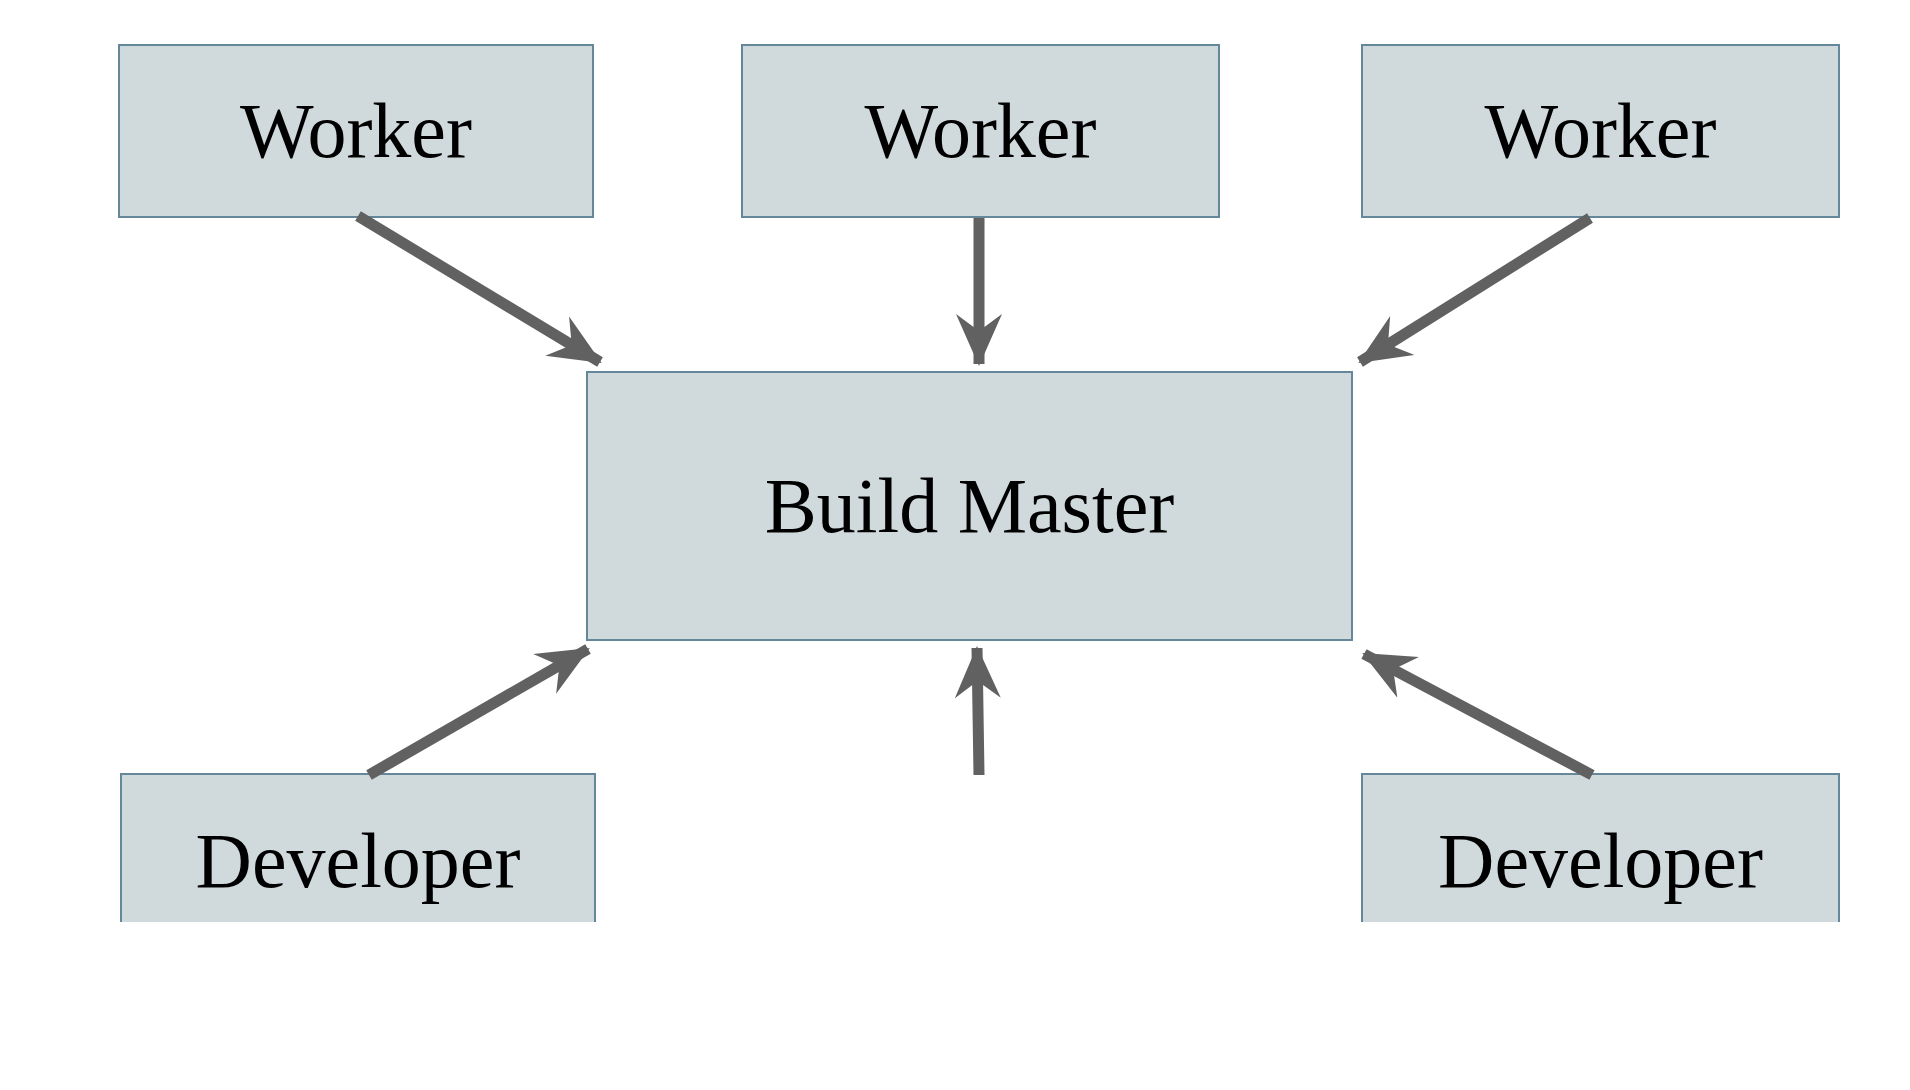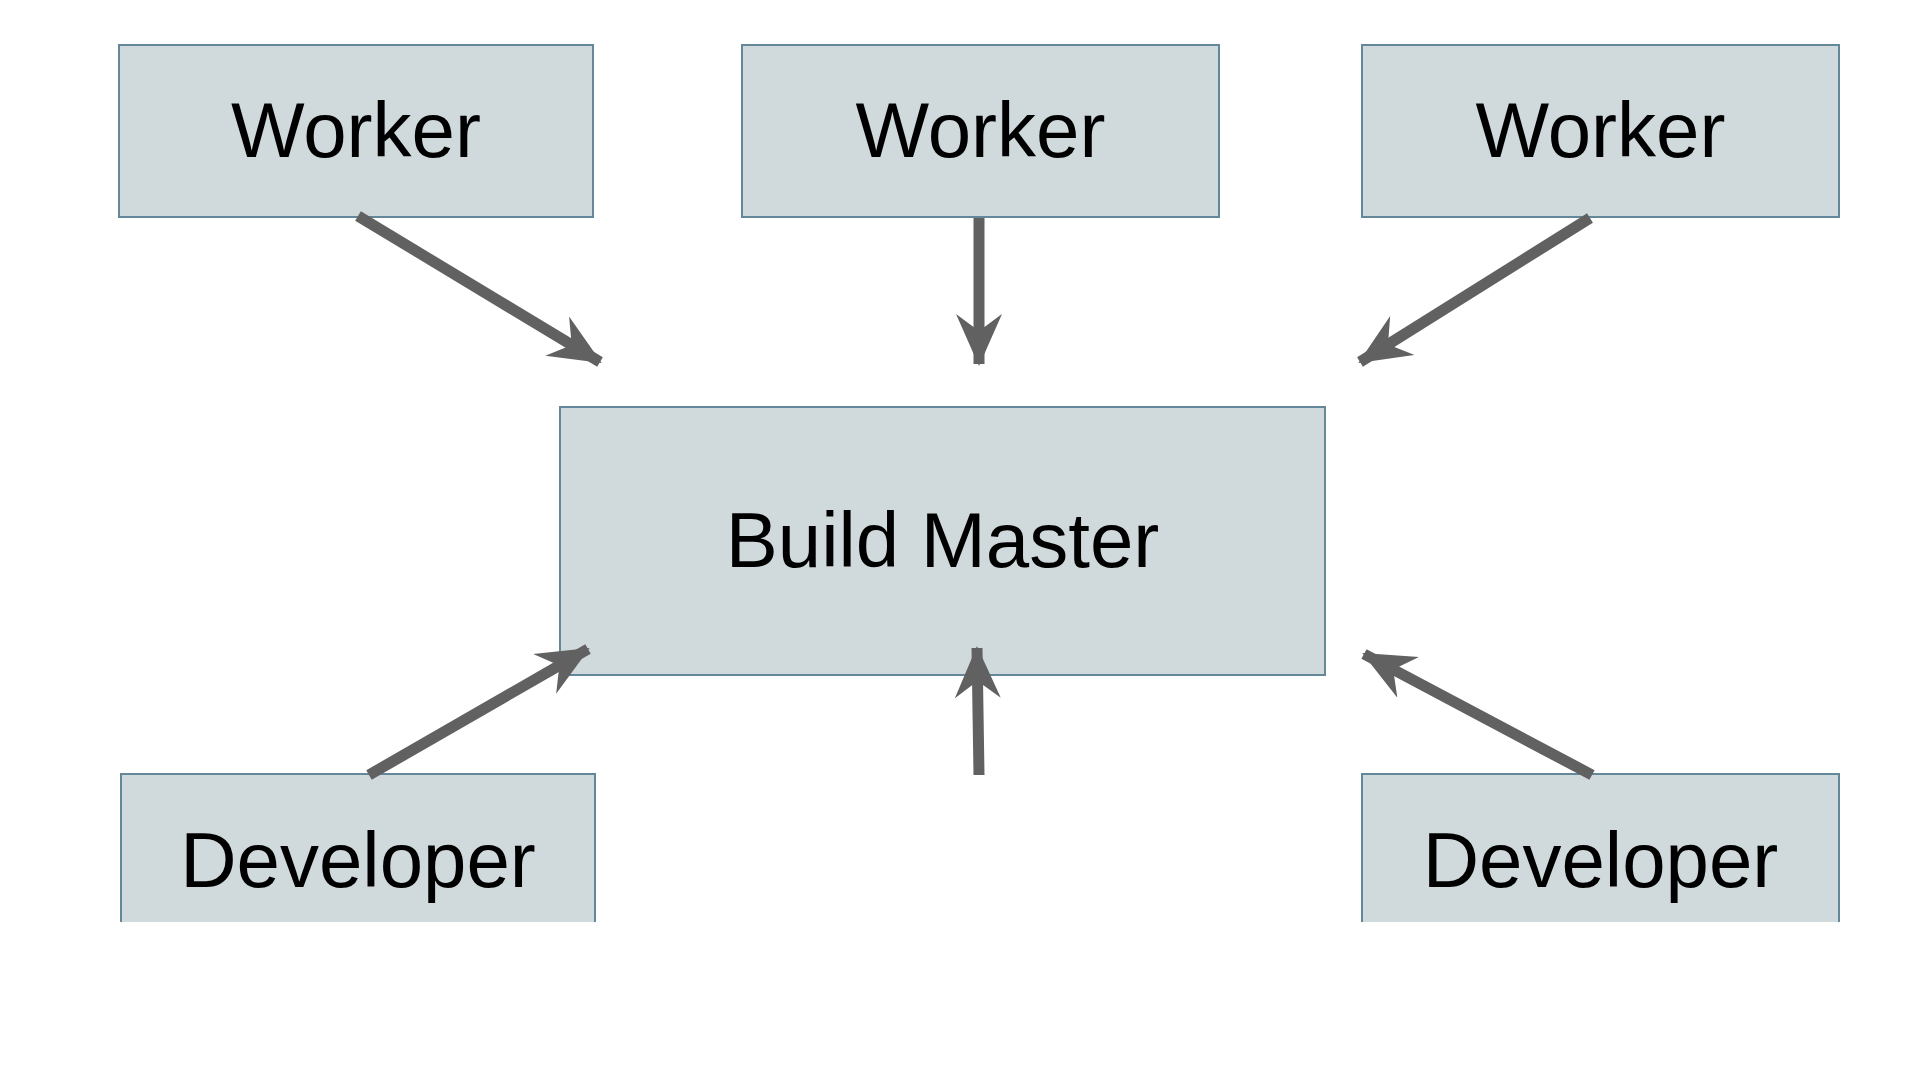--- a/index.html
+++ b/index.html
@@ -9,40 +9,40 @@
     --text-color: #000000;
     --background-color: #ffffff;
   }
   * { box-sizing: border-box; }
   html, body { margin: 0; padding: 0; background: var(--background-color); }
   .canvas {
     position: relative;
     width: 1910px;
     height: 922px;
     background: var(--background-color);
-    font-family: Liberation Sans, sans-serif;
+    font-family: Liberation Serif, serif;
     overflow: hidden;
   }
   .node {
     position: absolute;
     background: var(--node-fill);
     border: 2px solid var(--node-border);
     display: flex;
     align-items: center;
     justify-content: center;
     text-align: center;
     color: var(--text-color);
     font-size: 78px;
     line-height: 1.27;
     padding: 0 8px;
   }
   #worker-left   { left: 118px;  top: 44px;  width: 476px; height: 174px; }
   #worker-middle { left: 741px;  top: 44px;  width: 479px; height: 174px; }
   #worker-right  { left: 1361px; top: 44px;  width: 479px; height: 174px; }
-  #build-master  { left: 559px;  top: 371px; width: 767px; height: 270px; margin-top: 35px; }
+  #build-master  { left: 586px;  top: 371px; width: 767px; height: 270px; }
   #dev-left      { left: 120px;  top: 773px; width: 476px; height: 274px; }
   #ci-server     { left: 740px;  top: 773px; width: 478px; height: 274px; }
   #dev-right     { left: 1361px; top: 773px; width: 479px; height: 274px; }
   .connectors {
     position: absolute;
     left: 0; top: 0;
     width: 1910px;
     height: 1090px;
     pointer-events: none;
   }

